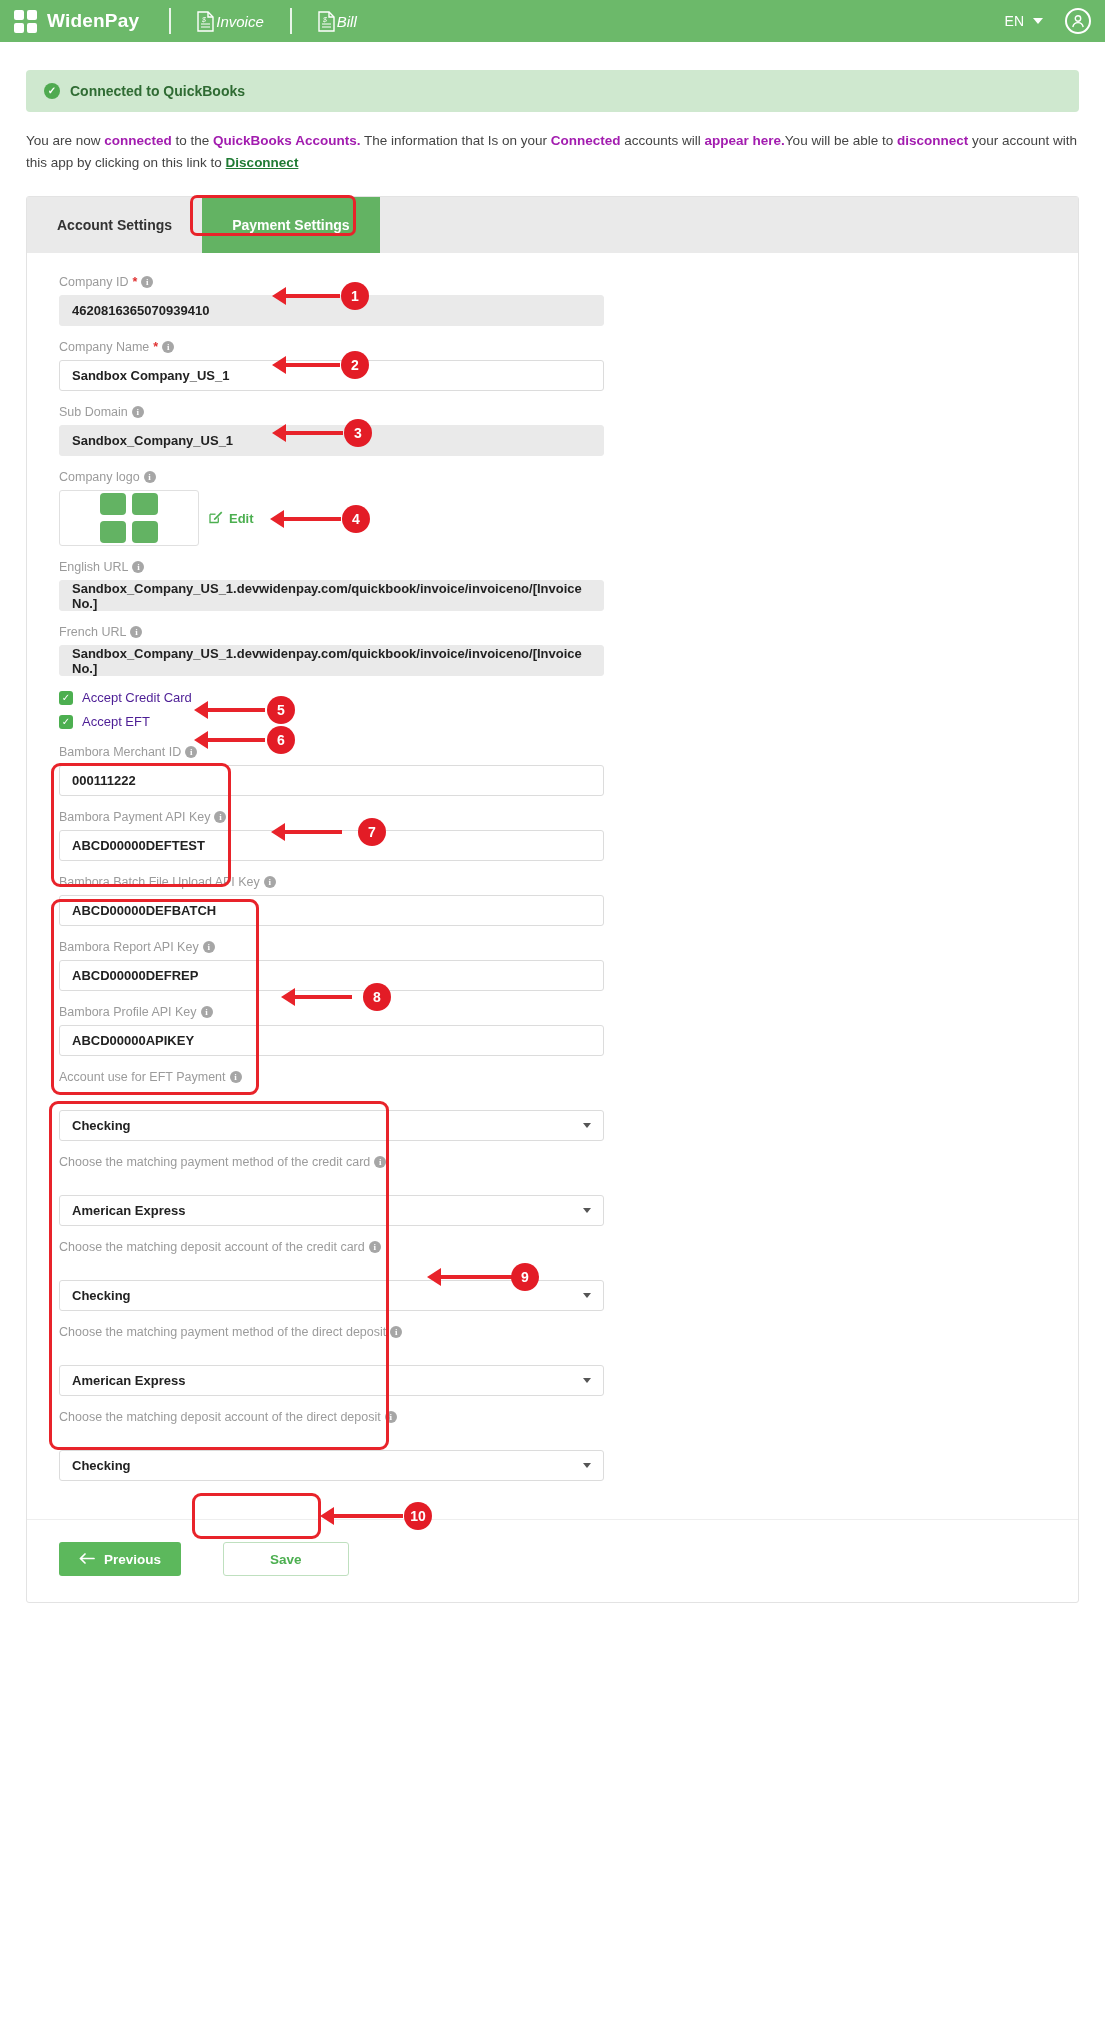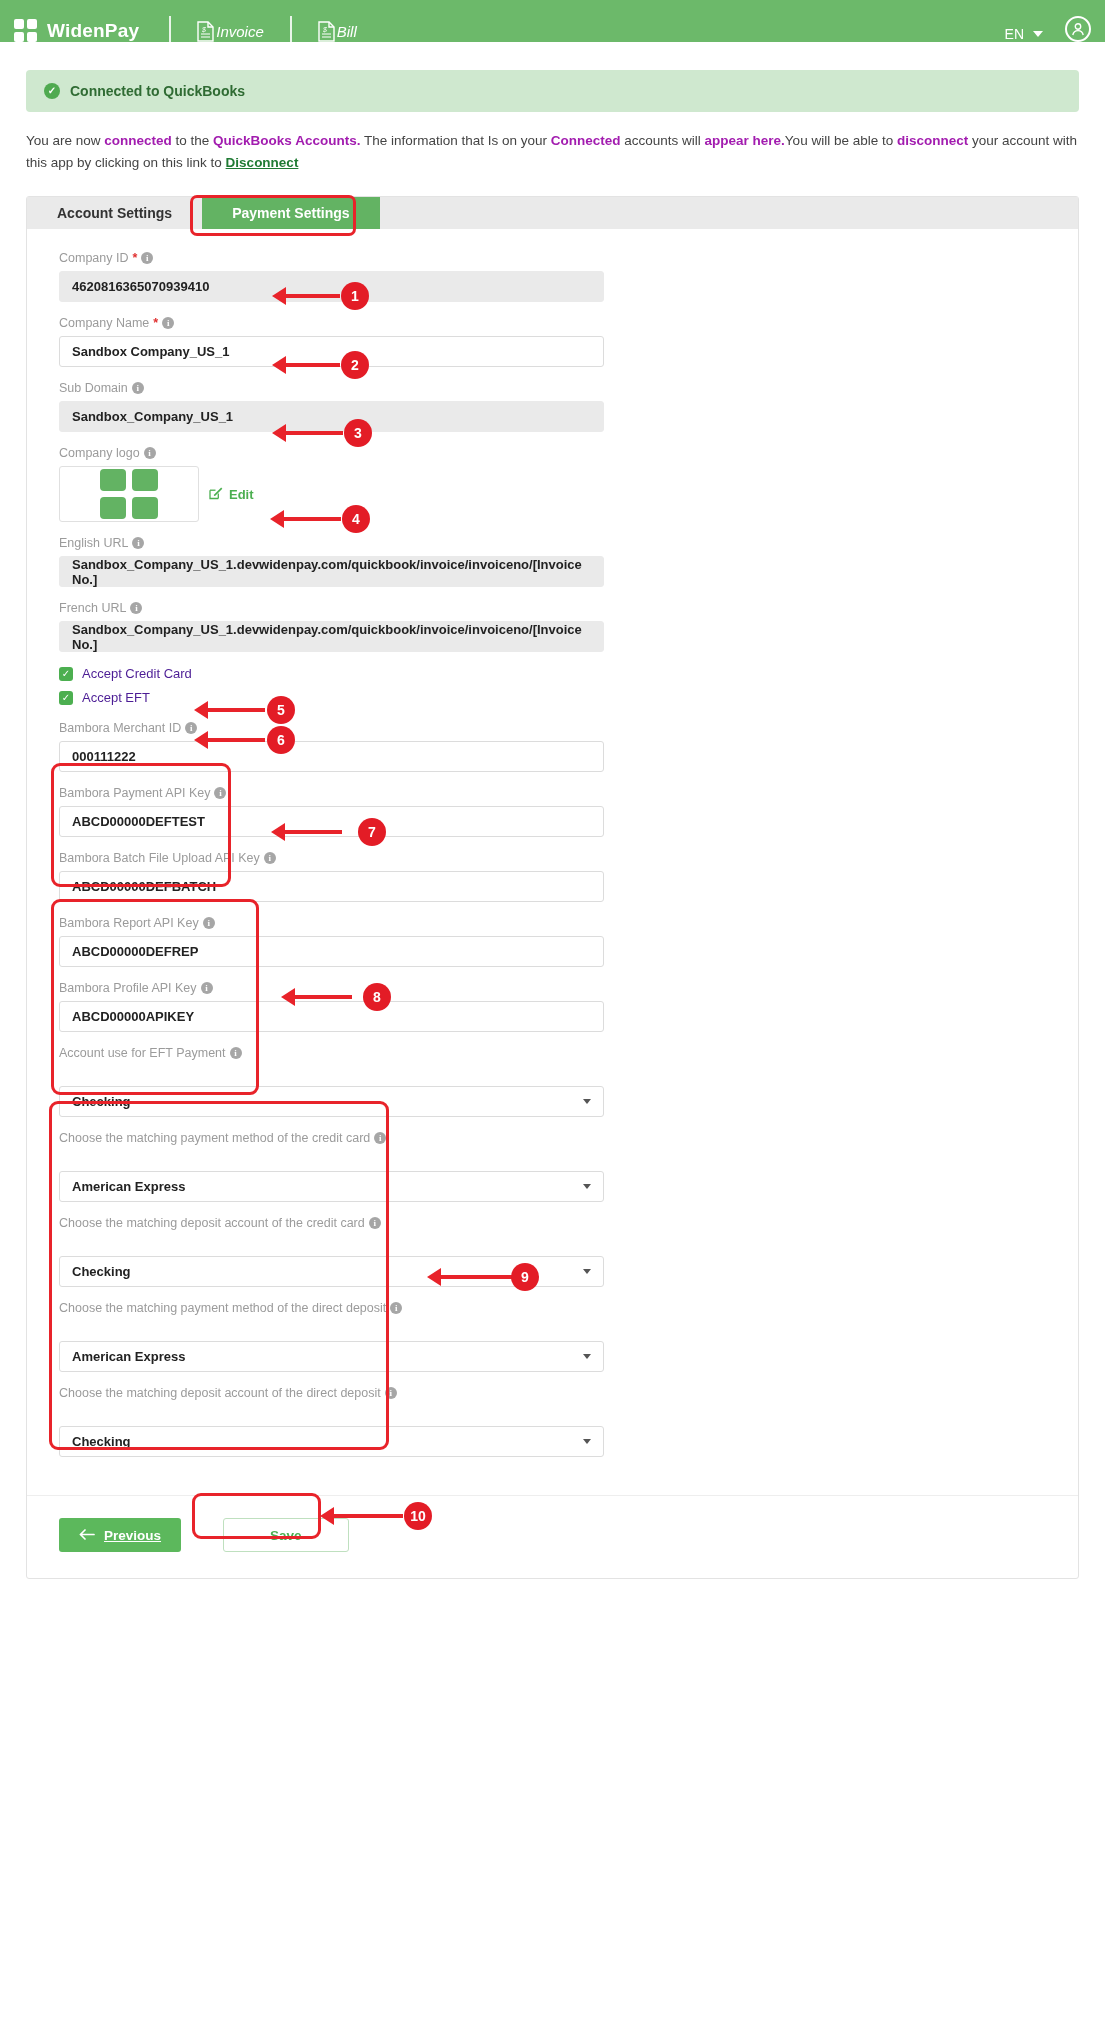--- a/index.html
+++ b/index.html
@@ -11,21 +11,21 @@
     color: #333;
     position: relative;
     overflow: hidden;
   }
 
   
   .topbar {
     height: 42px;
     background: #6cb96a;
     display: flex;
-    align-items: flex-end;
+    align-items: center;
     padding: 0 14px;
     color: #fff;
   }
   .brand { display:flex; align-items:center; gap:10px; padding-right:4px; }
   .grid-logo { display:grid; grid-template-columns: 10px 10px; grid-template-rows: 10px 10px; gap:3px; }
   .grid-logo i { background:#fff; border-radius:2px; display:block; }
   .brand-name { font-size:19px; font-weight:bold; letter-spacing:.2px; }
   .vdiv { width:2px; height:26px; background:rgba(255,255,255,.85); margin:0 26px; }
   .navitem { display:flex; align-items:center; gap:2px; font-size:15px;font-style:italic; }
   .doc-icon { width:17px; height:21px; position:relative; }
@@ -56,21 +56,21 @@
   .para b { color:#a21caf; }
   .para a { color:#1f7a33; font-weight:bold; text-decoration:underline; }
 
   
   .card {
     margin-top: 22px;
     border: 1px solid #e3e3e3;
     border-radius: 3px;
     background:#fff;
   }
-  .tabbar { display:flex; background:#eaeaea; height:32px; }
+  .tabbar { display:flex; background:#eaeaea; height:56px; }
   .tab {
     display:flex; align-items:center; justify-content:center;
     padding: 0 30px; font-size:14px; font-weight:bold; color:#333;
     cursor:pointer;
   }
   .tab.active { background:#63b363; color:#fff; }
 
   
   .form { padding: 22px 32px 30px 32px; }
   .fgroup { margin-bottom: 14px; }
@@ -106,21 +106,20 @@
   
   .footer {
     margin-top: 8px; padding: 22px 32px 26px 32px;
     border-top:1px solid #eee; display:flex; align-items:center; gap:42px;
   }
   .btn-prev {
     background:#5cb85c;color:#fff;border:none;border-radius:3px;
     height:34px;padding:0 20px;font-size:13.5px;font-weight:bold;
     display:flex;align-items:center;gap:9px;cursor:pointer;
     font-family:"Liberation Sans", sans-serif;
-    text-decoration:underline;
   }
   .btn-save {
     background:#fff;color:#4caf50;border:1px solid #bfe0bf;border-radius:3px;
     height:34px;padding:0 46px;font-size:13.5px;font-weight:bold;cursor:pointer;
     font-family:"Liberation Sans", sans-serif;
   }
 
   
   #overlay { position:absolute; left:0; top:0; width:1105px; height:2021px; pointer-events:none; }
   .abox { position:absolute; border:3px solid #e8232a; border-radius:9px; }

